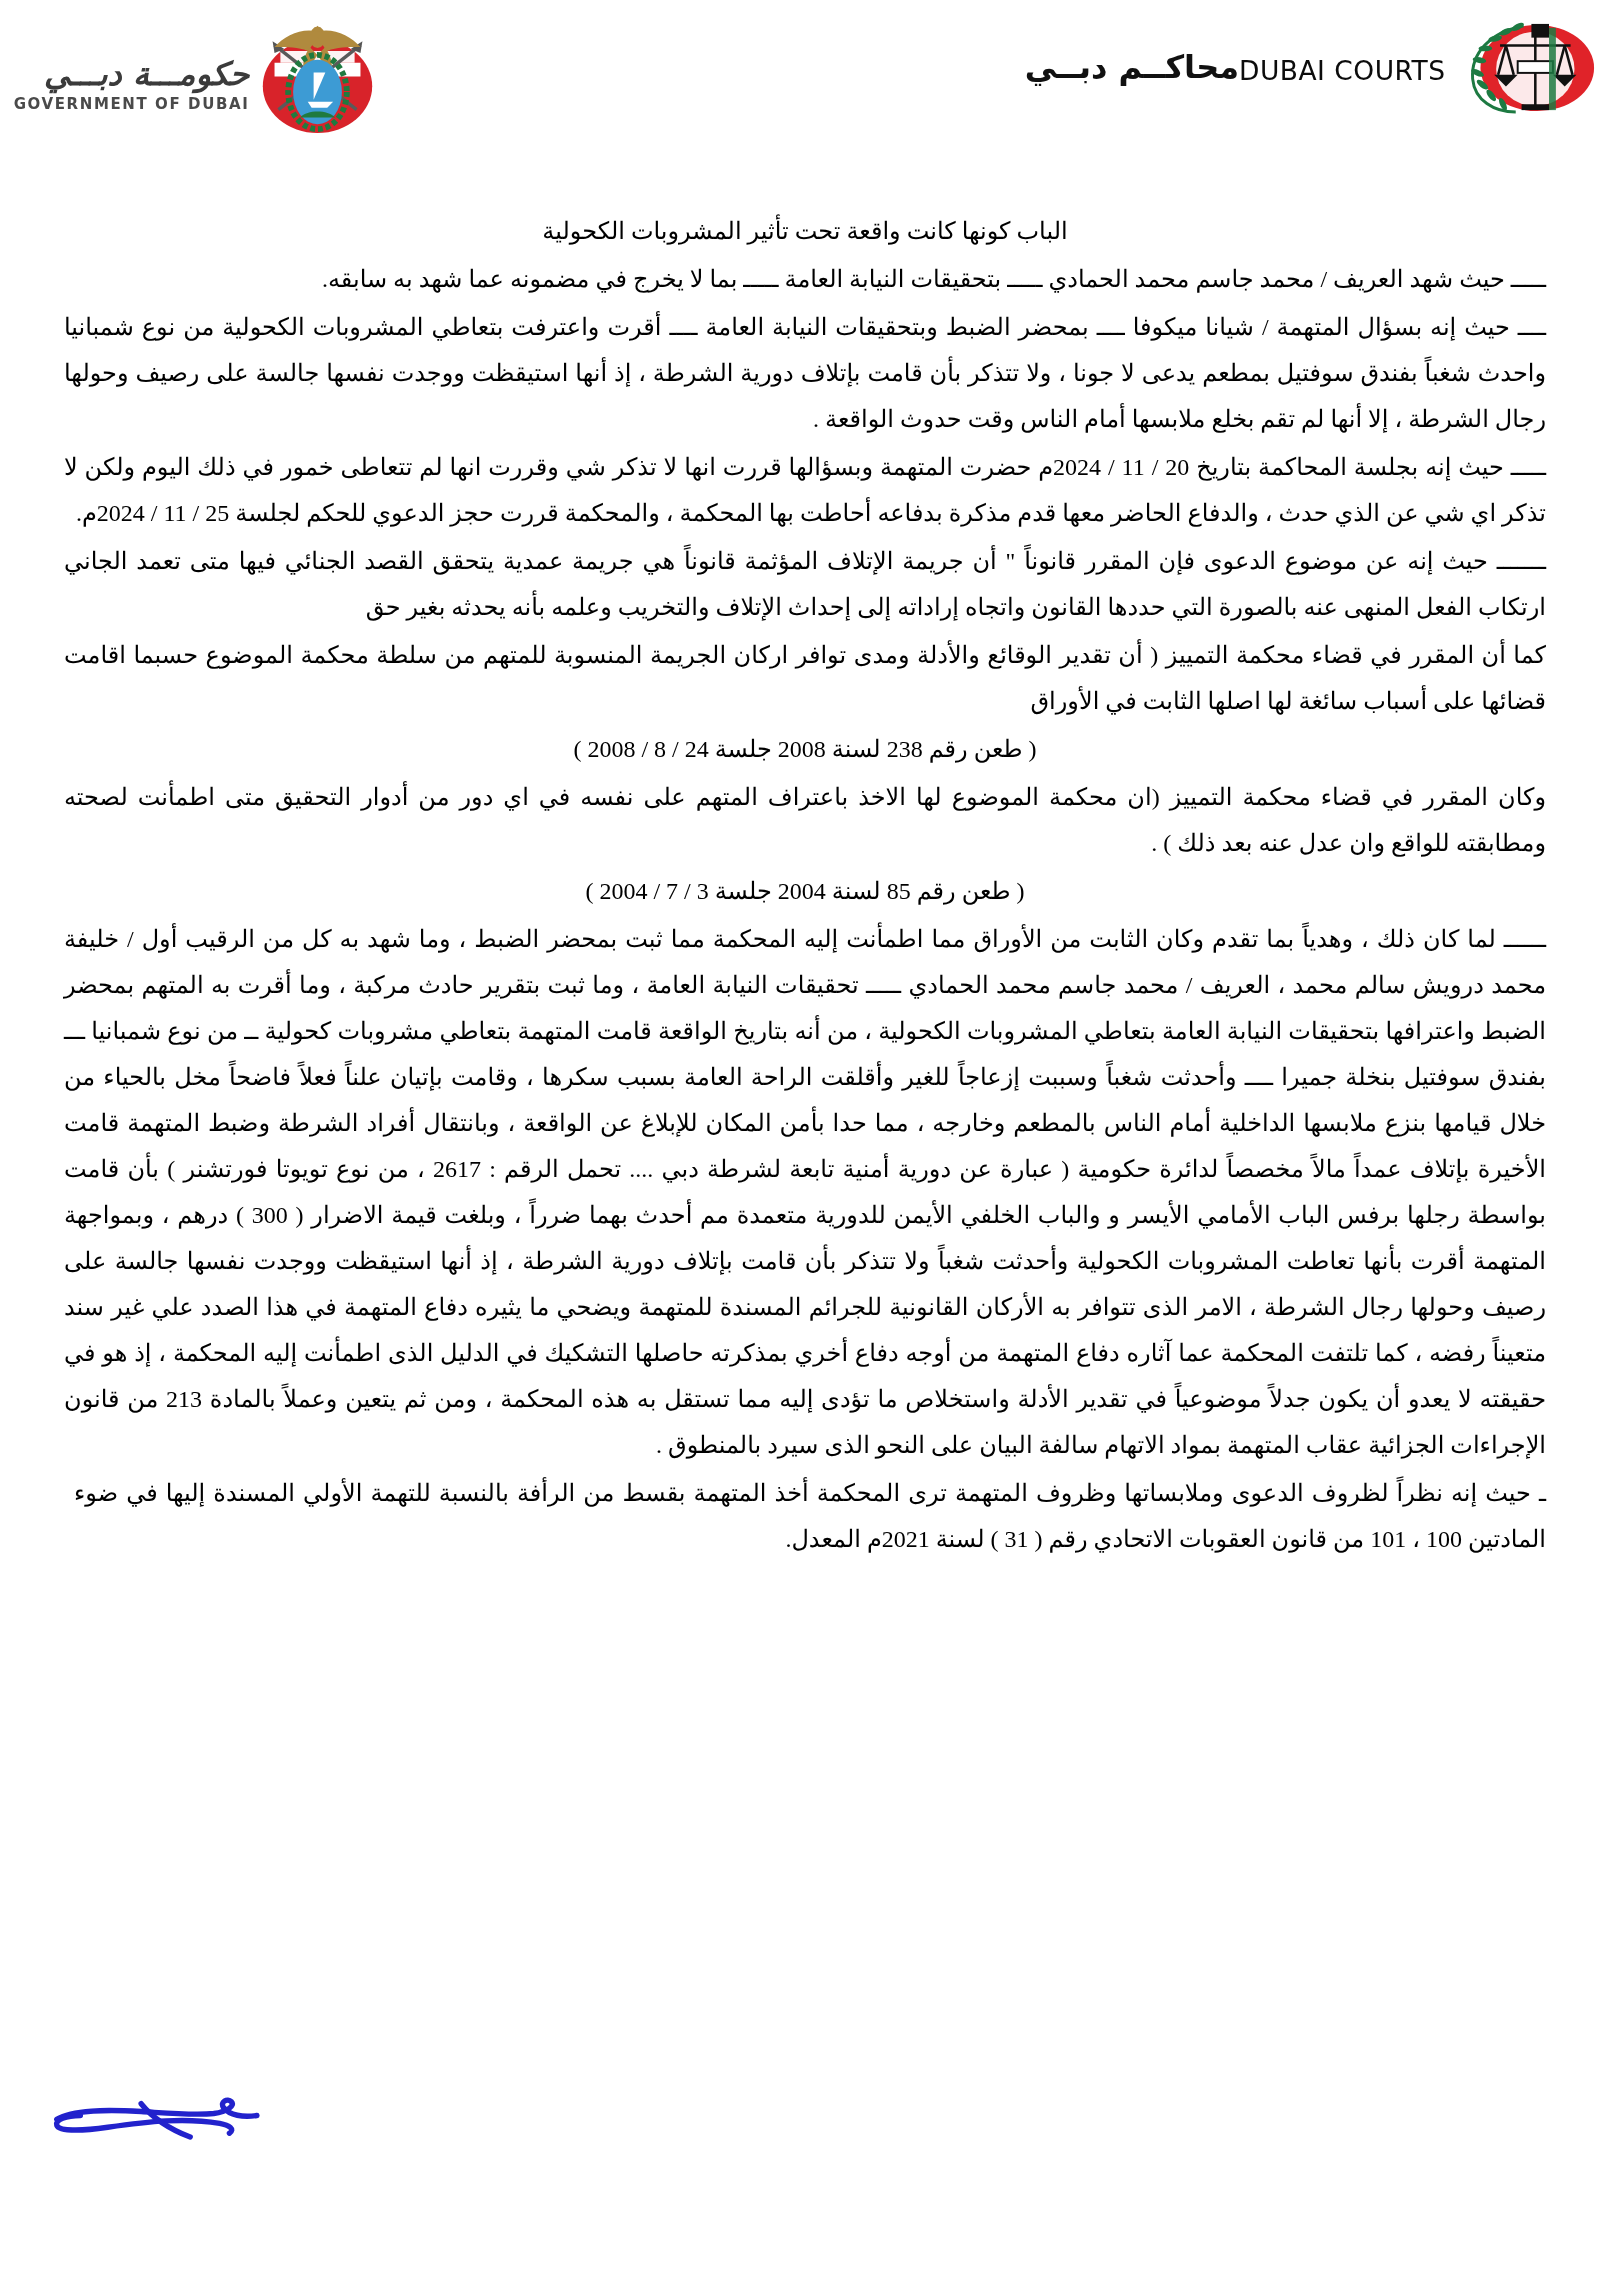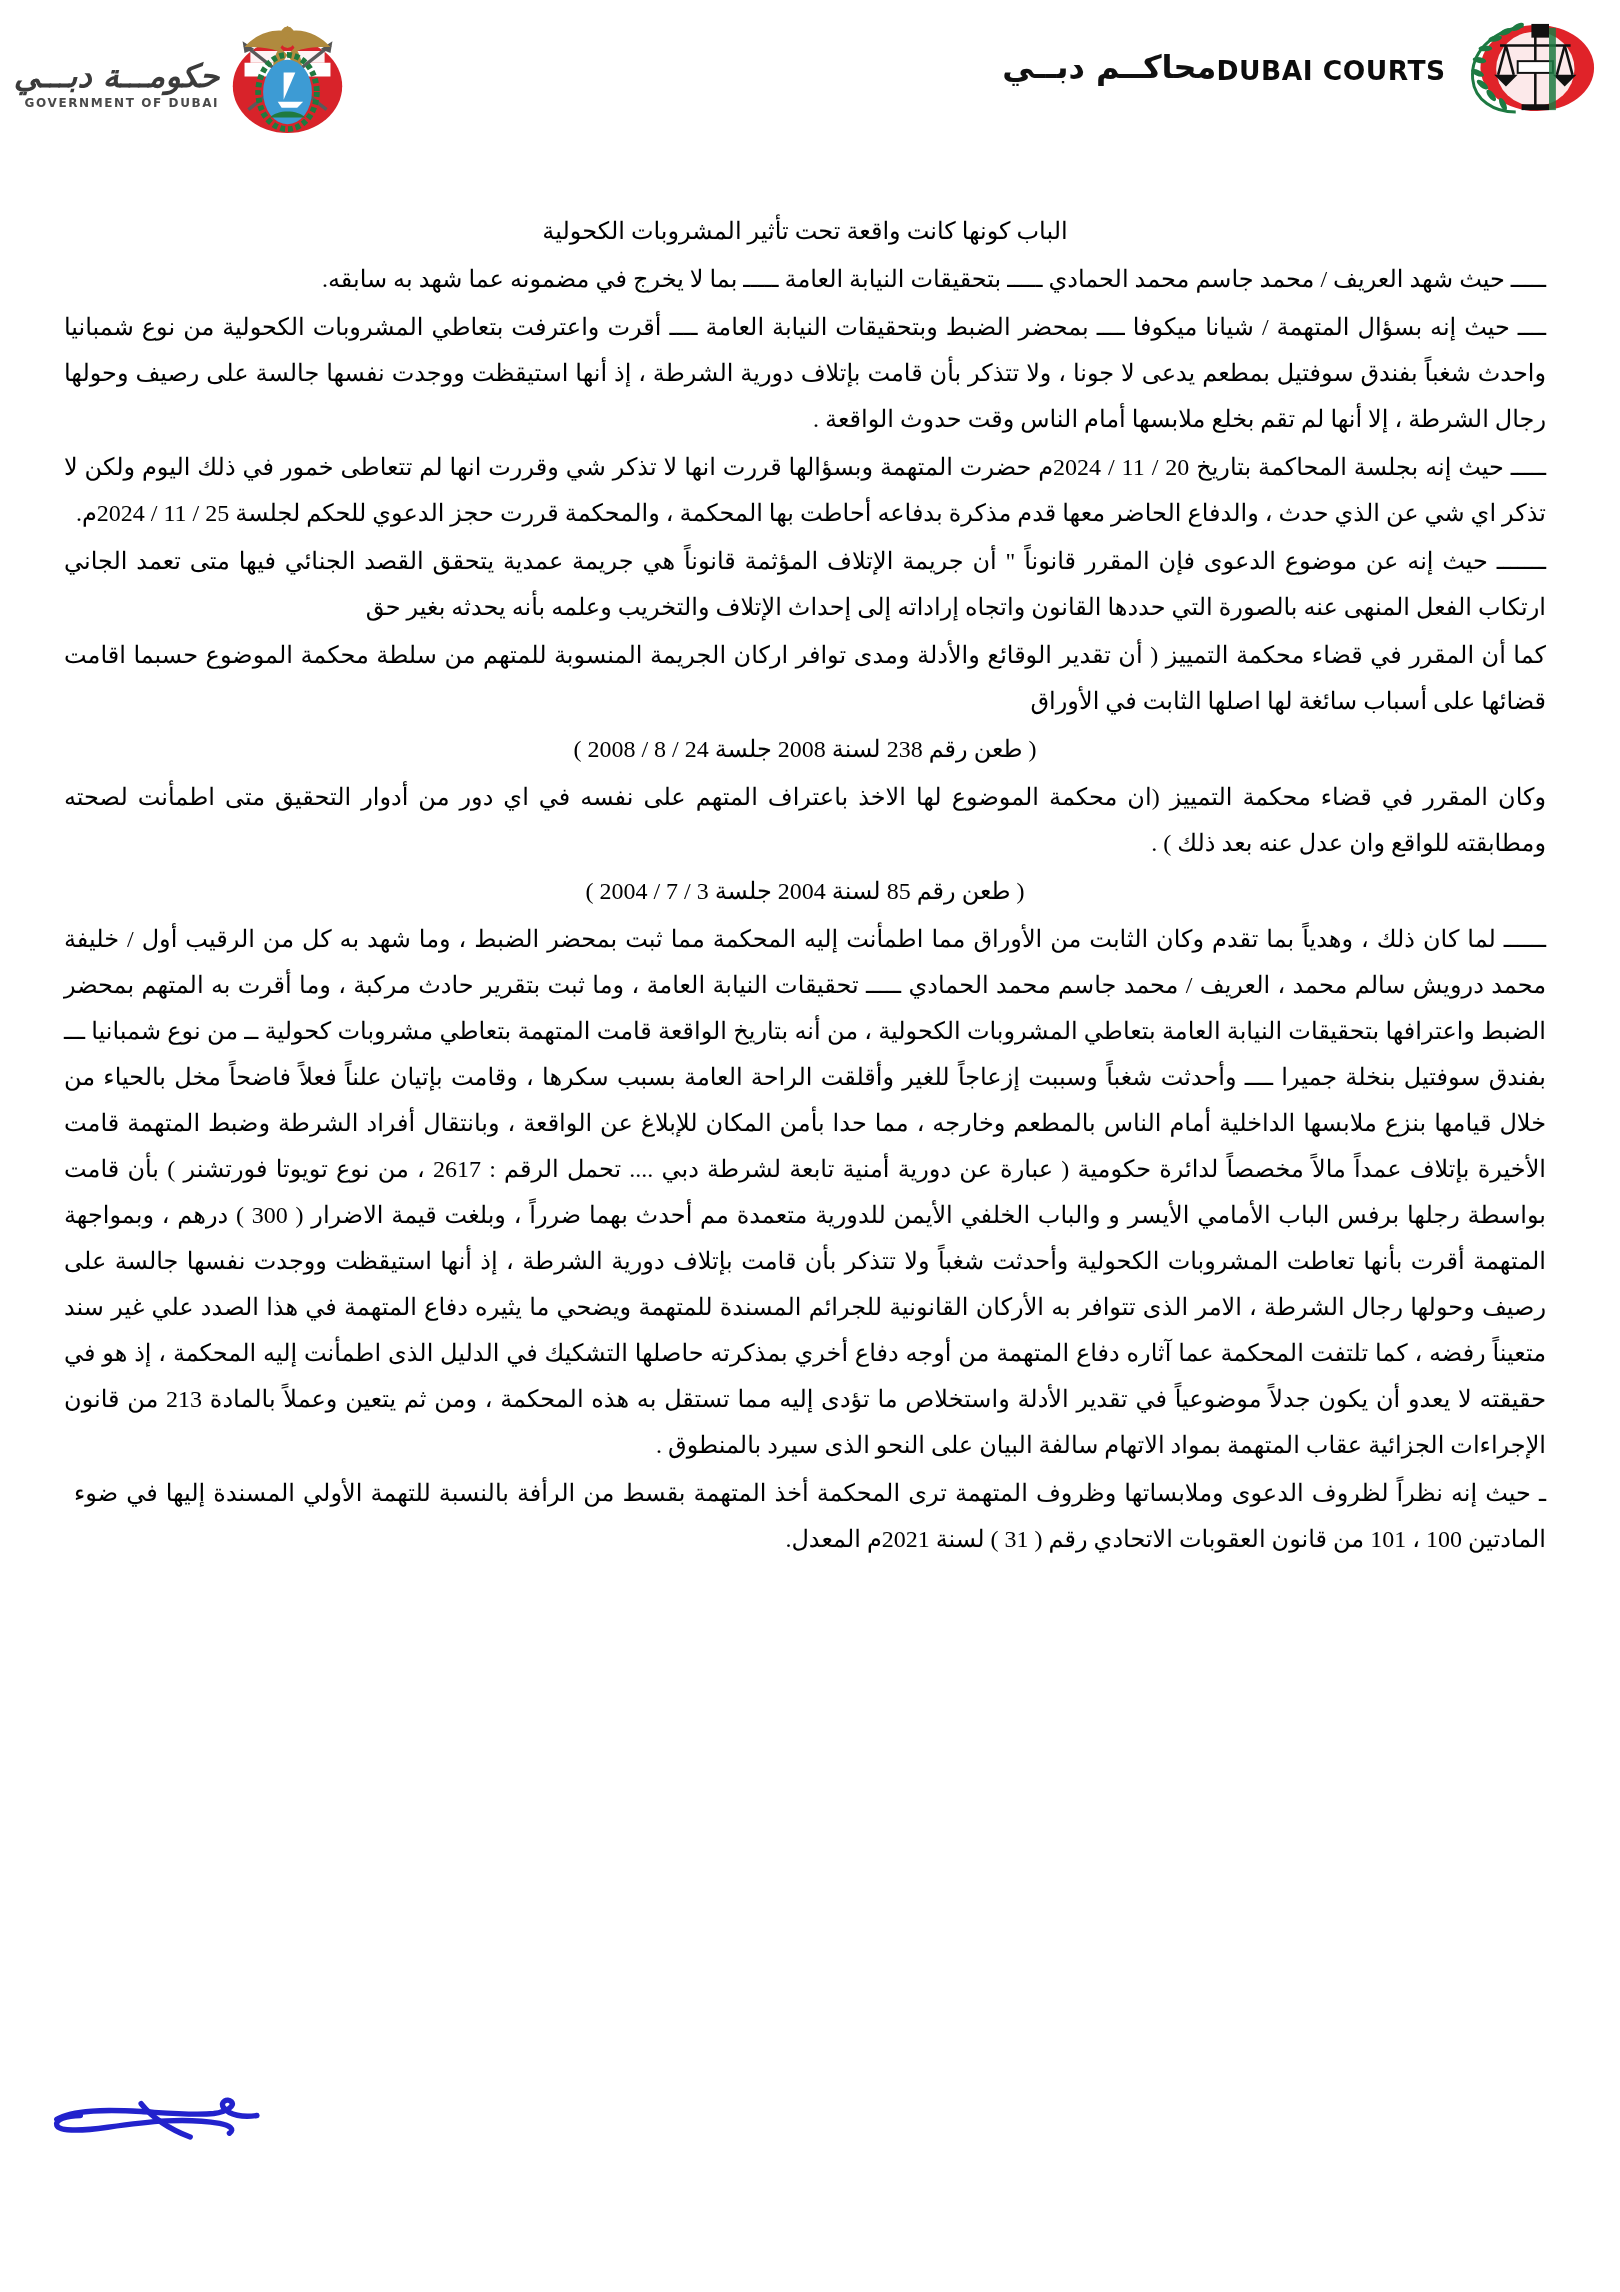--- a/index.html
+++ b/index.html
@@ -46,21 +46,21 @@
     font-size: 32px;
     font-weight: bold;
     color: #3b3b3b;
     letter-spacing: 1px;
     line-height: 1.1;
     direction: rtl;
     font-style: italic;
   }
   .gov-en {
     font-family: "DejaVu Sans", sans-serif;
-    font-size: 12px;
+    font-size: 15px;
     font-weight: bold;
     color: #4a4a4a;
     letter-spacing: 1.6px;
     line-height: 1.2;
     margin-top: 2px;
   }
 
   .courts-block {
     position: absolute;
     right: 21.6px;
@@ -81,21 +81,21 @@
     font-size: 32px;
     font-weight: bold;
     color: #111111;
     letter-spacing: 1px;
     line-height: 1.05;
     direction: rtl;
   }
   .courts-en {
     font-family: "DejaVu Sans", sans-serif;
     font-size: 26.5px;
-    font-weight: bold;
+    font-weight: normal;
     color: #0c0c0c;
     letter-spacing: 0.5px;
     line-height: 1.05;
     margin-top: 1px;
   }
 
   
   .doc-body {
     position: absolute;
     top: 208px;

